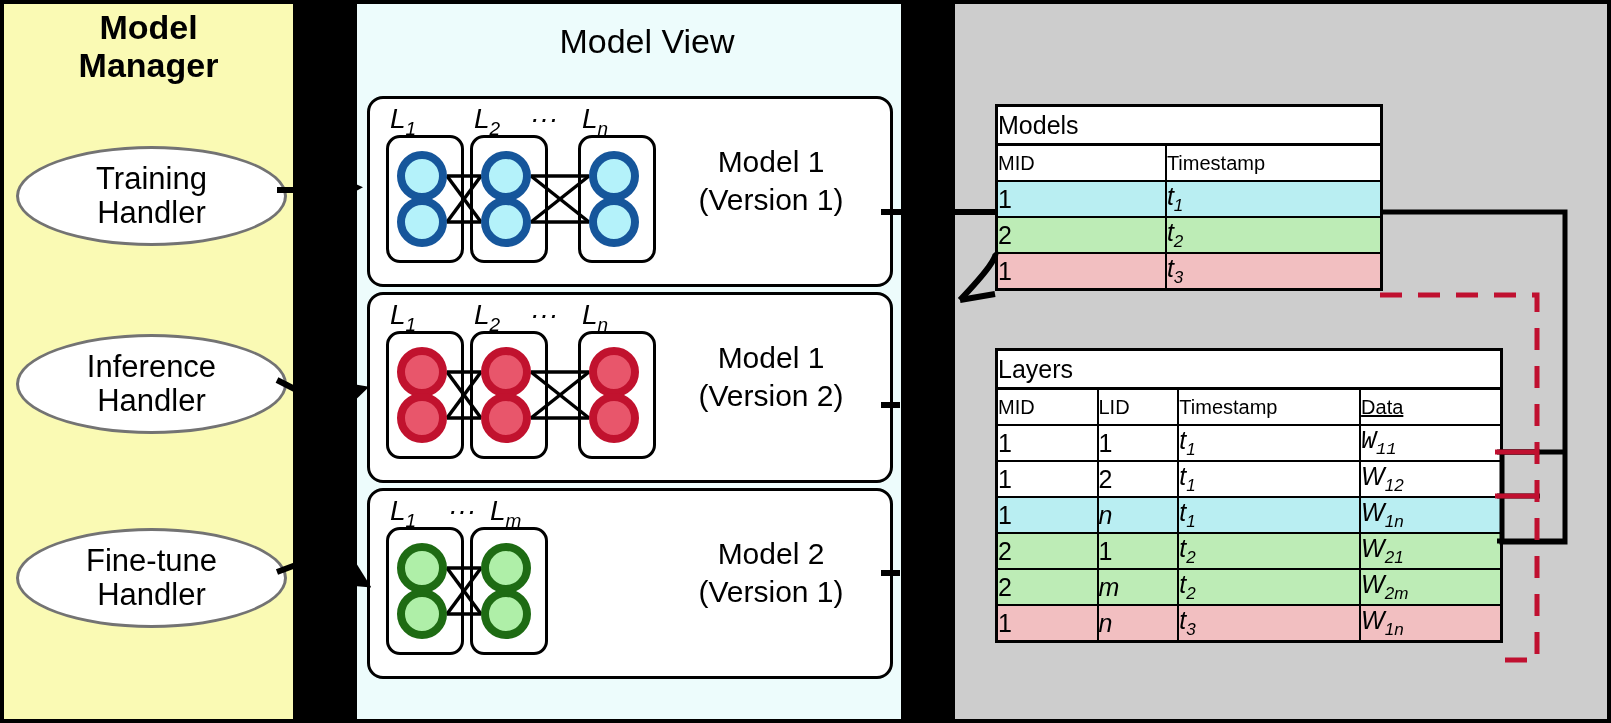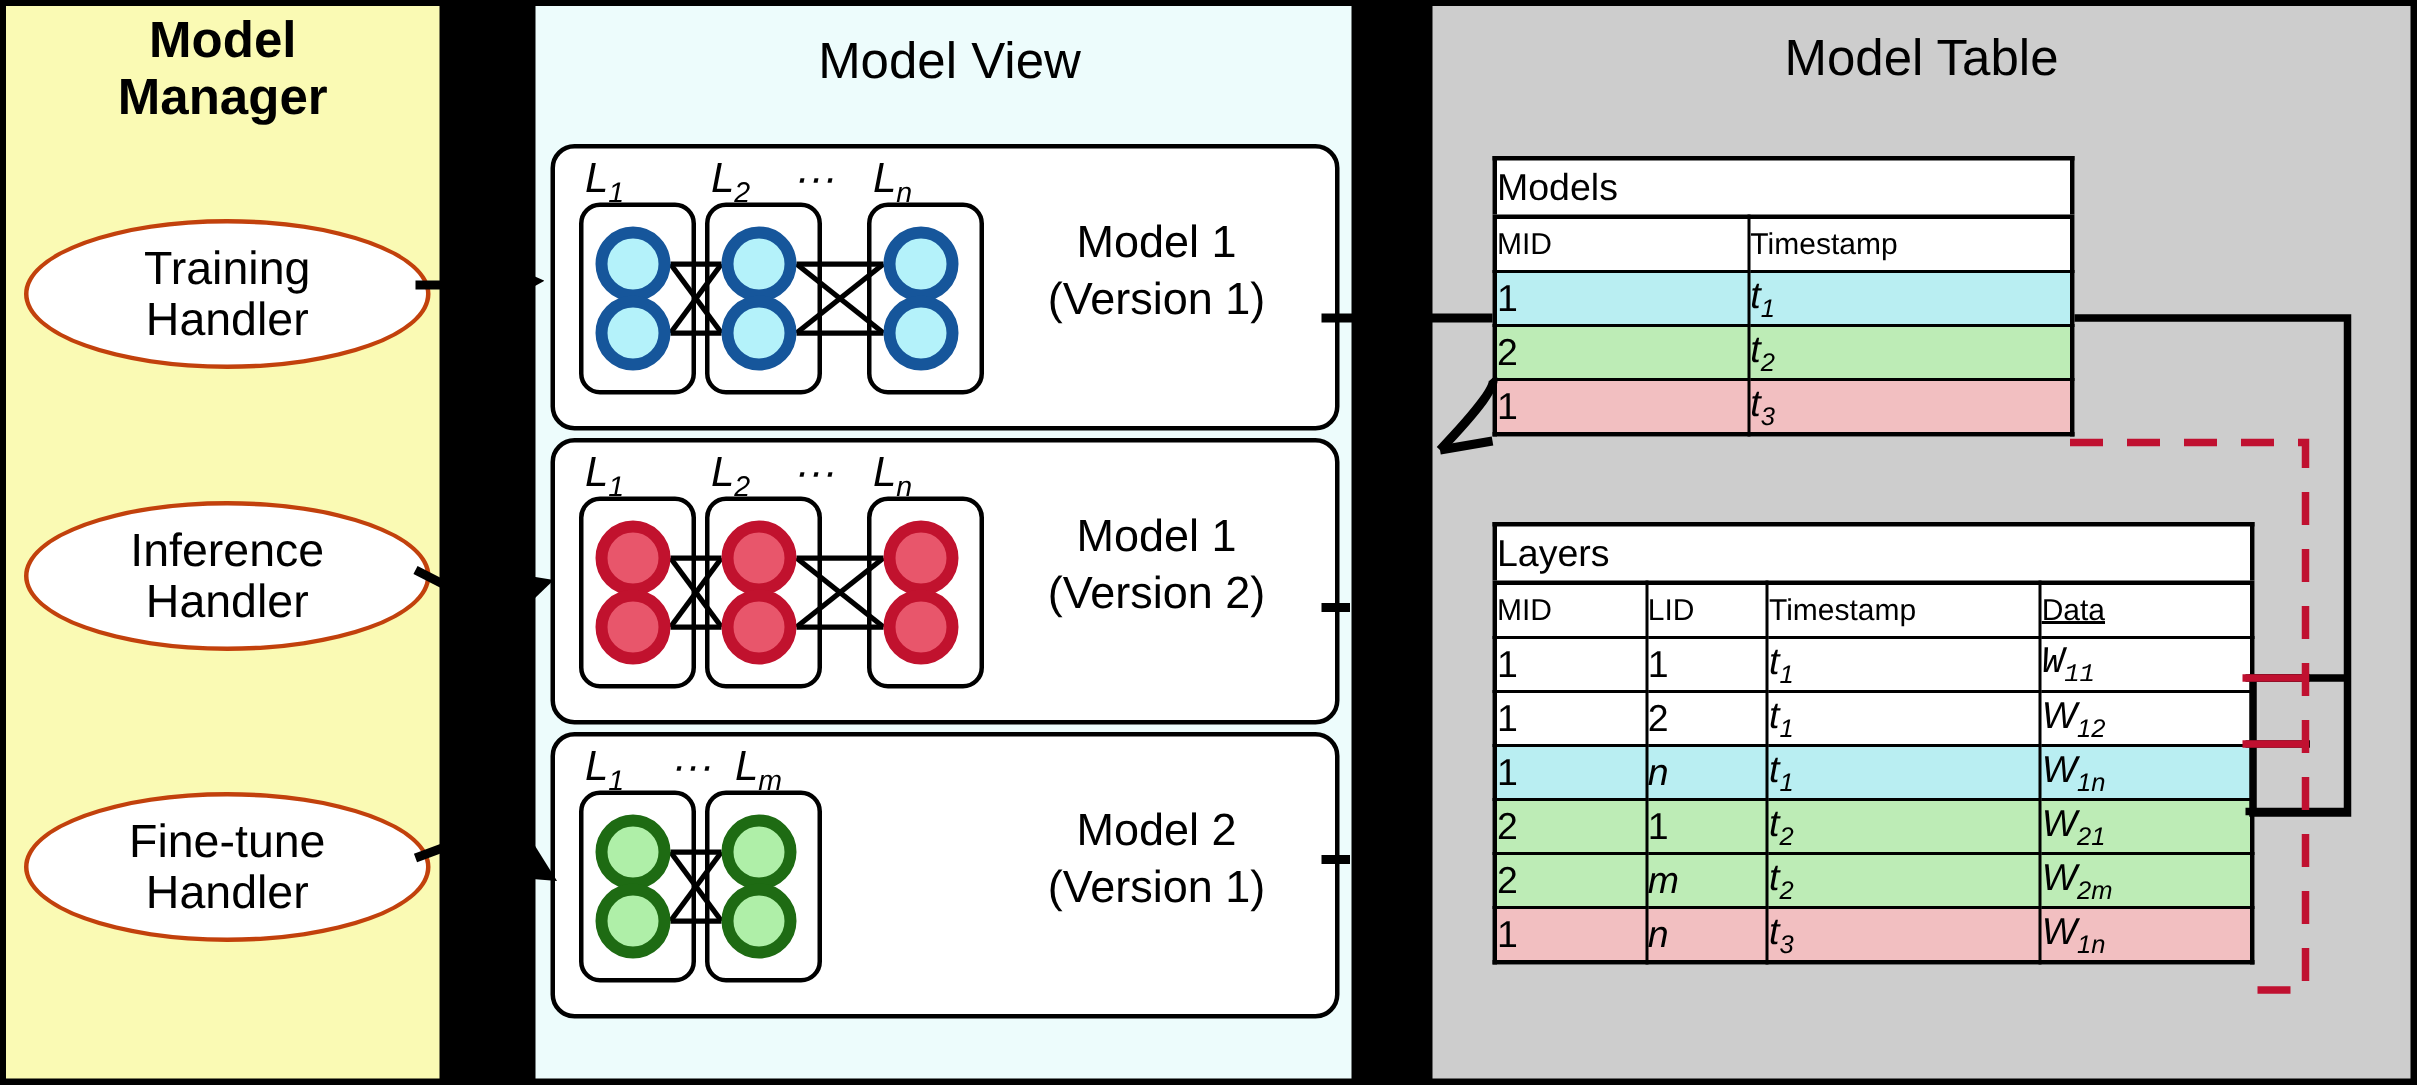--- a/index.html
+++ b/index.html
@@ -6,30 +6,30 @@
   body{width:1611px;height:723px;position:relative;overflow:hidden;
        font-family:"Liberation Sans","DejaVu Sans",sans-serif;}
 
   .panel{position:absolute;top:4px;height:715px;box-sizing:border-box;}
 
   
   #mm{left:4px;width:289px;background:#FAFAB4;}
   #mm .ptitle{position:absolute;top:4px;left:0;width:100%;text-align:center;
       font-size:34px;font-weight:bold;line-height:1.12;color:#000;}
   .ellipse{position:absolute;left:12px;width:265px;height:94px;
-      border:3px solid #c2410c;border-radius:50%;background:#fff;
+      border:3px solid #737373;border-radius:50%;background:#fff;
       display:flex;align-items:center;justify-content:center;text-align:center;
       font-size:31px;line-height:1.1;color:#000;}
   #h-train{top:142px;}
   #h-infer{top:330px;}
   #h-ft{top:524px;}
 
   
   #mv{left:357px;width:544px;background:#EDFCFC;}
-  #mv .ptitle{position:absolute;top:18px;left:4px;width:100%;text-align:center;
+  #mv .ptitle{position:absolute;top:18px;left:18px;width:100%;text-align:center;
       font-size:34px;color:#000;}
   .modelbox{position:absolute;left:10px;width:520px;height:185px;
       border:3.5px solid #000;border-radius:16px;background:#fff;}
   #mb1{top:92px;}
   #mb2{top:288px;}
   #mb3{top:484px;}
   .layerlbl{position:absolute;font-style:italic;font-size:28px;color:#000;
       white-space:nowrap;}
   .layerlbl sub{font-size:19px;font-style:italic;}
   .layerbox{position:absolute;border:3px solid #000;border-radius:14px;
@@ -174,21 +174,20 @@
       <div class="layerbox" style="left: 16px; top: 36px; width: 72px; height: 122px;"></div>
       <div class="node" style="left: 27px; top: 52px; width: 50px; height: 50px; background: rgb(175, 239, 168); border: 8px solid rgb(30, 107, 19);"></div>
       <div class="node" style="left: 27px; top: 98px; width: 50px; height: 50px; background: rgb(175, 239, 168); border: 8px solid rgb(30, 107, 19);"></div>
       <div class="layerbox" style="left: 100px; top: 36px; width: 72px; height: 122px;"></div>
       <div class="node" style="left: 111px; top: 52px; width: 50px; height: 50px; background: rgb(175, 239, 168); border: 8px solid rgb(30, 107, 19);"></div>
       <div class="node" style="left: 111px; top: 98px; width: 50px; height: 50px; background: rgb(175, 239, 168); border: 8px solid rgb(30, 107, 19);"></div>
     </div>
 </div>
 
 <div class="panel" id="mt">
-  <div class="ptitle">Model Table</div>
 
   <table class="dbtable" id="tbl-models">
     <tbody id="models-body">
         <tr>
           <td class="cap" colspan="2">Models</td>
         </tr>
         <tr>
           <td class="hd" style="width: 44%;">MID</td>
           <td class="hd" style="width: 56%;">Timestamp</td>
         </tr>

